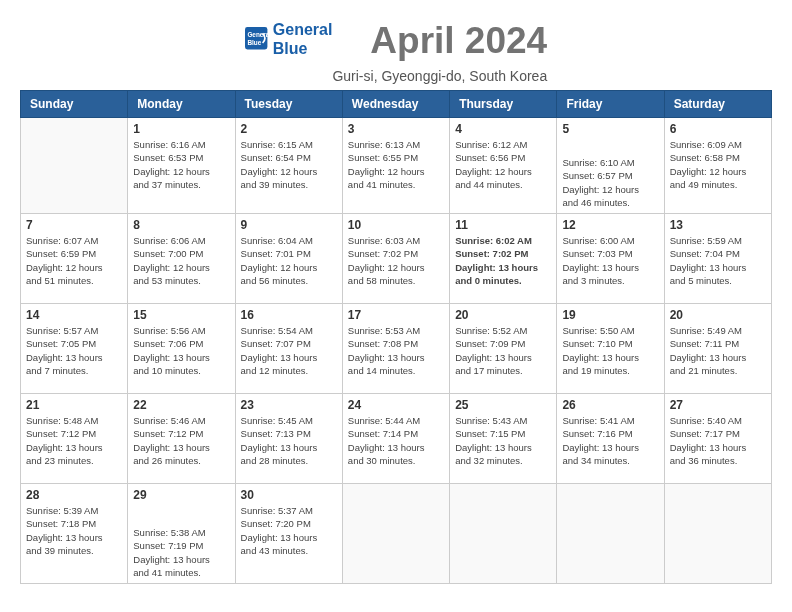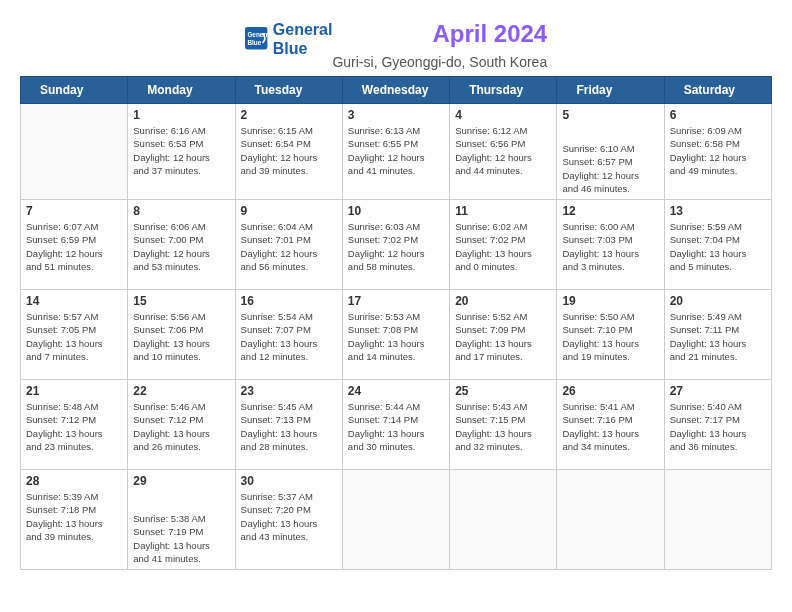--- a/index.html
+++ b/index.html
@@ -31,38 +31,38 @@
       color: #1a5fa8;
     }
     .logo-icon {
       width: 24px;
       height: 24px;
     }
     .title-block {
       text-align: right;
     }
     .month-title {
-      font-size: 24px;
+      font-size: 37px;
       font-weight: bold;
-      color: #8b5cf6;
+      color: #737373;
     }
     .subtitle {
       font-size: 14px;
       color: #555;
       margin-top: 6px;
     }
     table {
       width: 100%;
       border-collapse: collapse;
       margin-top: 6px;
     }
     thead tr th {
       background-color: #2a6099;
       color: white;
-      padding: 6px 19px;
+      padding: 6px 9px;
       font-size: 12px;
       text-align: left;
       border: 1px solid #1e4f80;
     }
     tbody tr td {
       border: 1px solid #ccc;
       vertical-align: top;
       padding: 4px 5px;
       font-size: 10px;
       color: #333;
@@ -192,21 +192,21 @@
         </td>
         <td>
           <div class="day-number">10</div>
           <div class="day-info" style="white-space: pre-line;">Sunrise: 6:03 AM
 Sunset: 7:02 PM
 Daylight: 12 hours
 and 58 minutes.</div>
         </td>
         <td>
           <div class="day-number">11</div>
-          <div class="day-info" style="white-space: pre-line;">Sunrise: 6:02 AM
+          <div class="day-info" style="white-space: pre-line; font-weight: bold;">Sunrise: 6:02 AM
 Sunset: 7:02 PM
 Daylight: 13 hours
 and 0 minutes.</div>
         </td>
         <td>
           <div class="day-number">12</div>
           <div class="day-info" style="white-space: pre-line;">Sunrise: 6:00 AM
 Sunset: 7:03 PM
 Daylight: 13 hours
 and 3 minutes.</div>

